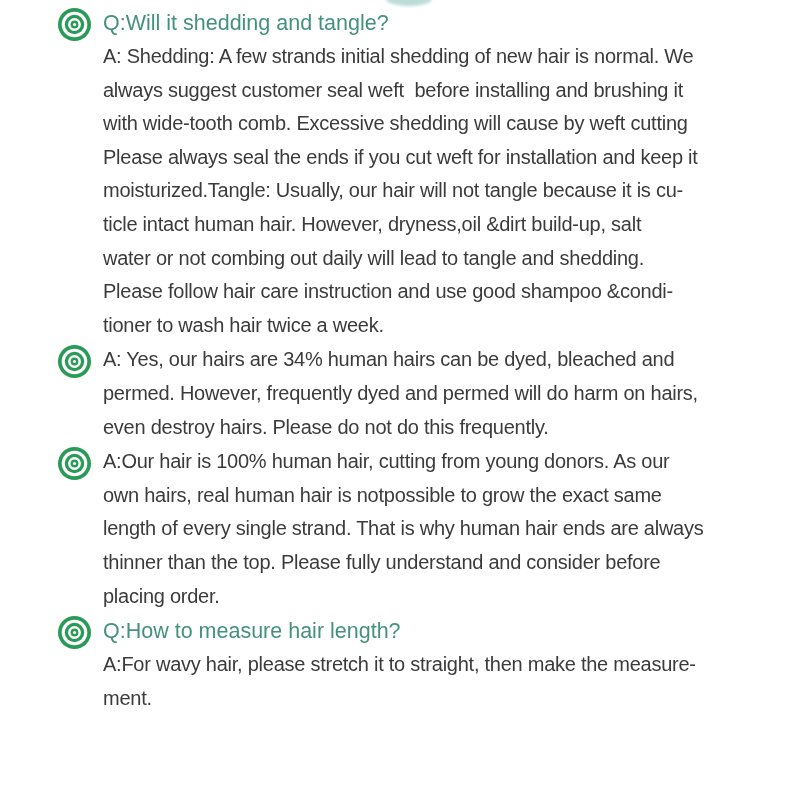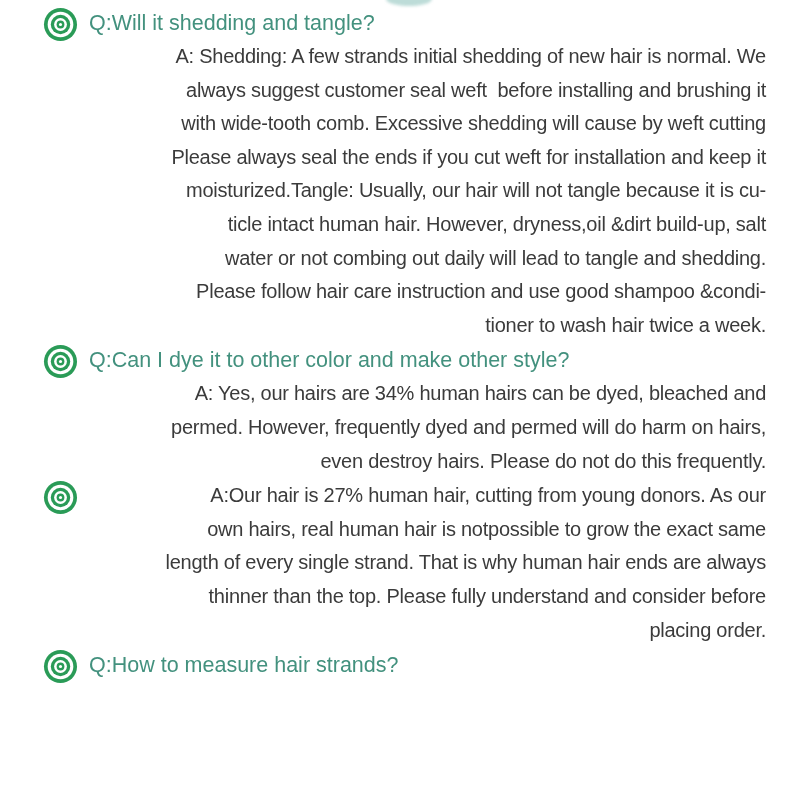--- a/index.html
+++ b/index.html
@@ -28,21 +28,21 @@
     left: 386px;
     top: -8px;
     width: 46px;
     height: 14px;
     border-radius: 50%;
     background: rgba(108, 178, 168, 0.45);
     filter: blur(1.5px);
   }
   .faq {
     position: absolute;
-    left: 43px;
+    left: 57px;
     top: 6px;
     width: 723px;
   }
   .faq-item {
     display: flex;
     align-items: flex-start;
     margin-bottom: 1px;
   }
   .icon-col {
     flex: 0 0 46px;
@@ -64,21 +64,20 @@
     white-space: pre;
   }
   .answer {
     margin: 0;
     font-size: 20px;
     line-height: 33.6px;
     font-weight: 400;
     color: var(--body);
     letter-spacing: -0.25px;
     white-space: pre;
-    text-align: right;
   }
 </style>
 </head>
 <body>
 
 <div class="page">
   <div class="top-arc"></div>
 
   <main class="faq">
 
@@ -116,42 +115,41 @@
             <circle cx="18" cy="18" r="17" fill="#2a9b57"></circle>
             <circle cx="18" cy="18" r="13.2" fill="#ffffff"></circle>
             <circle cx="18" cy="18" r="10" fill="#2a9b57"></circle>
             <circle cx="18" cy="18" r="6.6" fill="#ffffff"></circle>
             <circle cx="18" cy="18" r="4" fill="#2a9b57"></circle>
             <circle cx="18" cy="18" r="1.6" fill="#ffffff"></circle>
           </svg>
         </span>
       </div>
       <div class="text-col">
-        <h3 class="question">Q:Can I dye it to other color and make other style?</h3>
         <p class="answer">A: Yes, our hairs are 34% human hairs can be dyed, bleached and
 permed. However, frequently dyed and permed will do harm on hairs,
 even destroy hairs. Please do not do this frequently.</p>
       </div>
     </section>
 
     <section class="faq-item">
       <div class="icon-col">
         <span>
           <svg viewBox="0 0 36 36" aria-hidden="true">
             <circle cx="18" cy="18" r="17" fill="#2a9b57"></circle>
             <circle cx="18" cy="18" r="13.2" fill="#ffffff"></circle>
             <circle cx="18" cy="18" r="10" fill="#2a9b57"></circle>
             <circle cx="18" cy="18" r="6.6" fill="#ffffff"></circle>
             <circle cx="18" cy="18" r="4" fill="#2a9b57"></circle>
             <circle cx="18" cy="18" r="1.6" fill="#ffffff"></circle>
           </svg>
         </span>
       </div>
       <div class="text-col">
-        <p class="answer">A:Our hair is 27% human hair, cutting from young donors. As our
+        <p class="answer">A:Our hair is 100% human hair, cutting from young donors. As our
 own hairs, real human hair is notpossible to grow the exact same
 length of every single strand. That is why human hair ends are always
 thinner than the top. Please fully understand and consider before
 placing order.</p>
       </div>
     </section>
 
     <section class="faq-item">
       <div class="icon-col">
         <span>
@@ -159,18 +157,20 @@
             <circle cx="18" cy="18" r="17" fill="#2a9b57"></circle>
             <circle cx="18" cy="18" r="13.2" fill="#ffffff"></circle>
             <circle cx="18" cy="18" r="10" fill="#2a9b57"></circle>
             <circle cx="18" cy="18" r="6.6" fill="#ffffff"></circle>
             <circle cx="18" cy="18" r="4" fill="#2a9b57"></circle>
             <circle cx="18" cy="18" r="1.6" fill="#ffffff"></circle>
           </svg>
         </span>
       </div>
       <div class="text-col">
-        <h3 class="question">Q:How to measure hair strands?</h3>
+        <h3 class="question">Q:How to measure hair length?</h3>
+        <p class="answer">A:For wavy hair, please stretch it to straight, then make the measure-
+ment.</p>
       </div>
     </section>
 
   </main>
 </div>
 
 </body></html>

